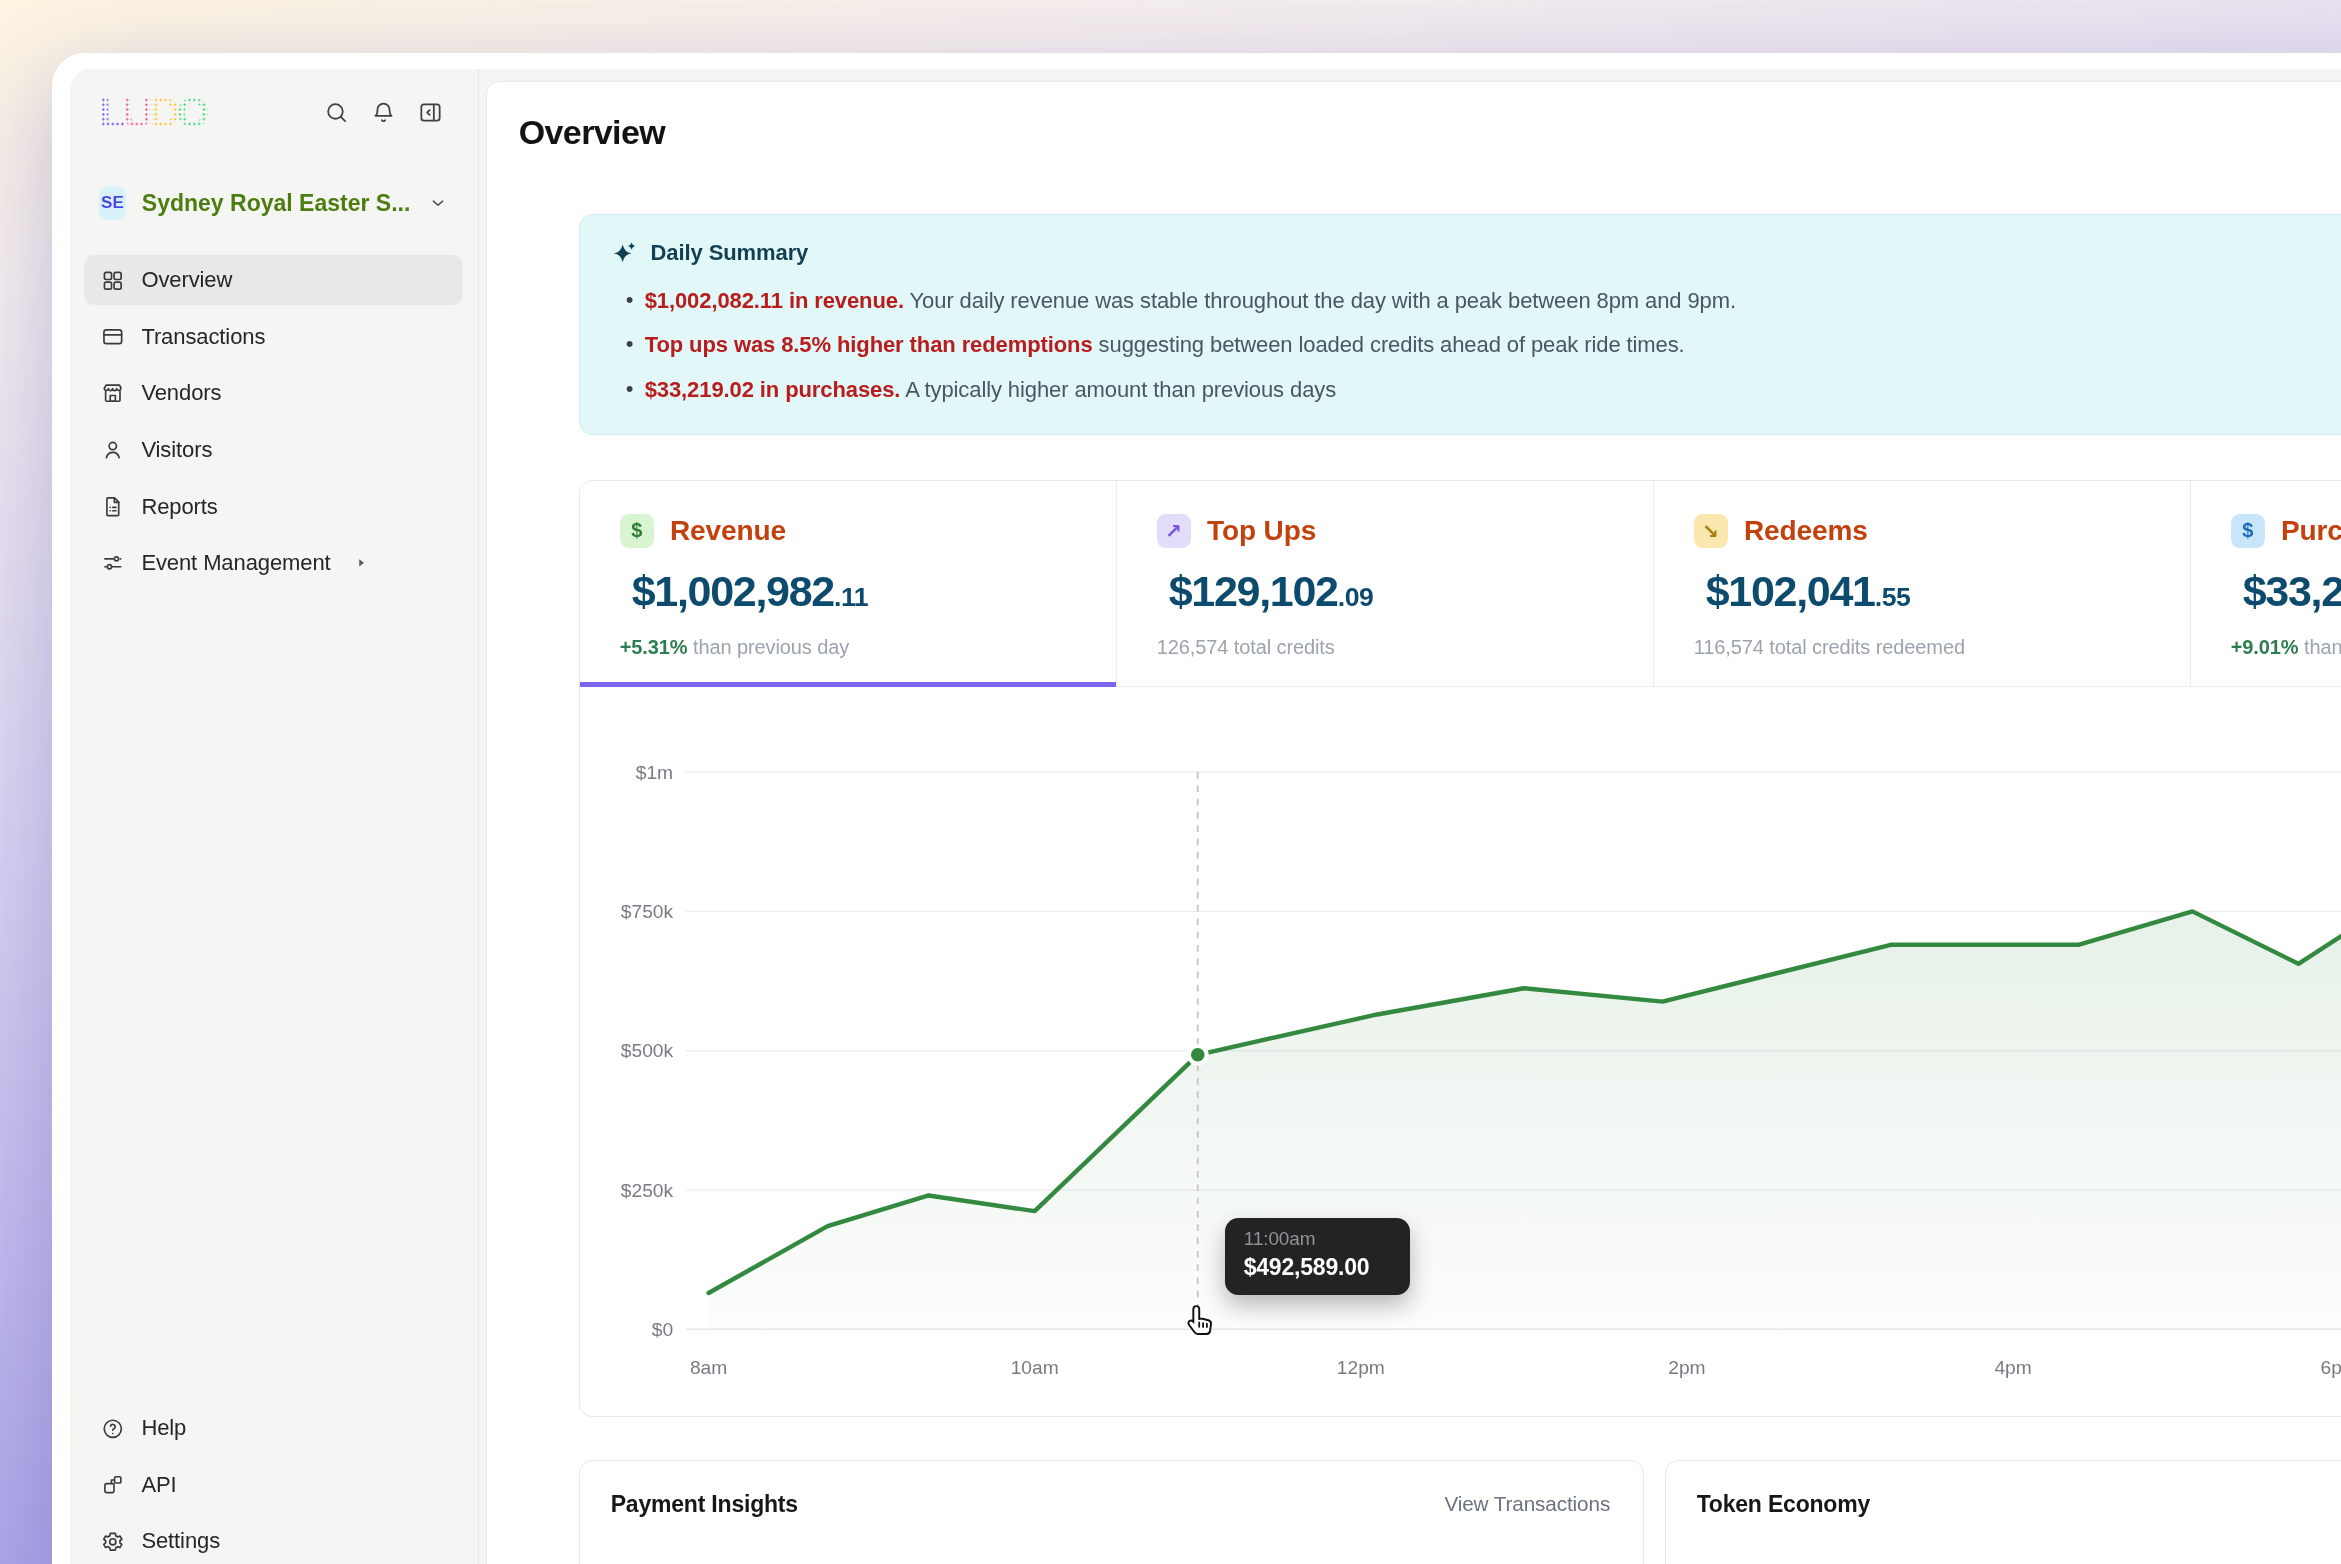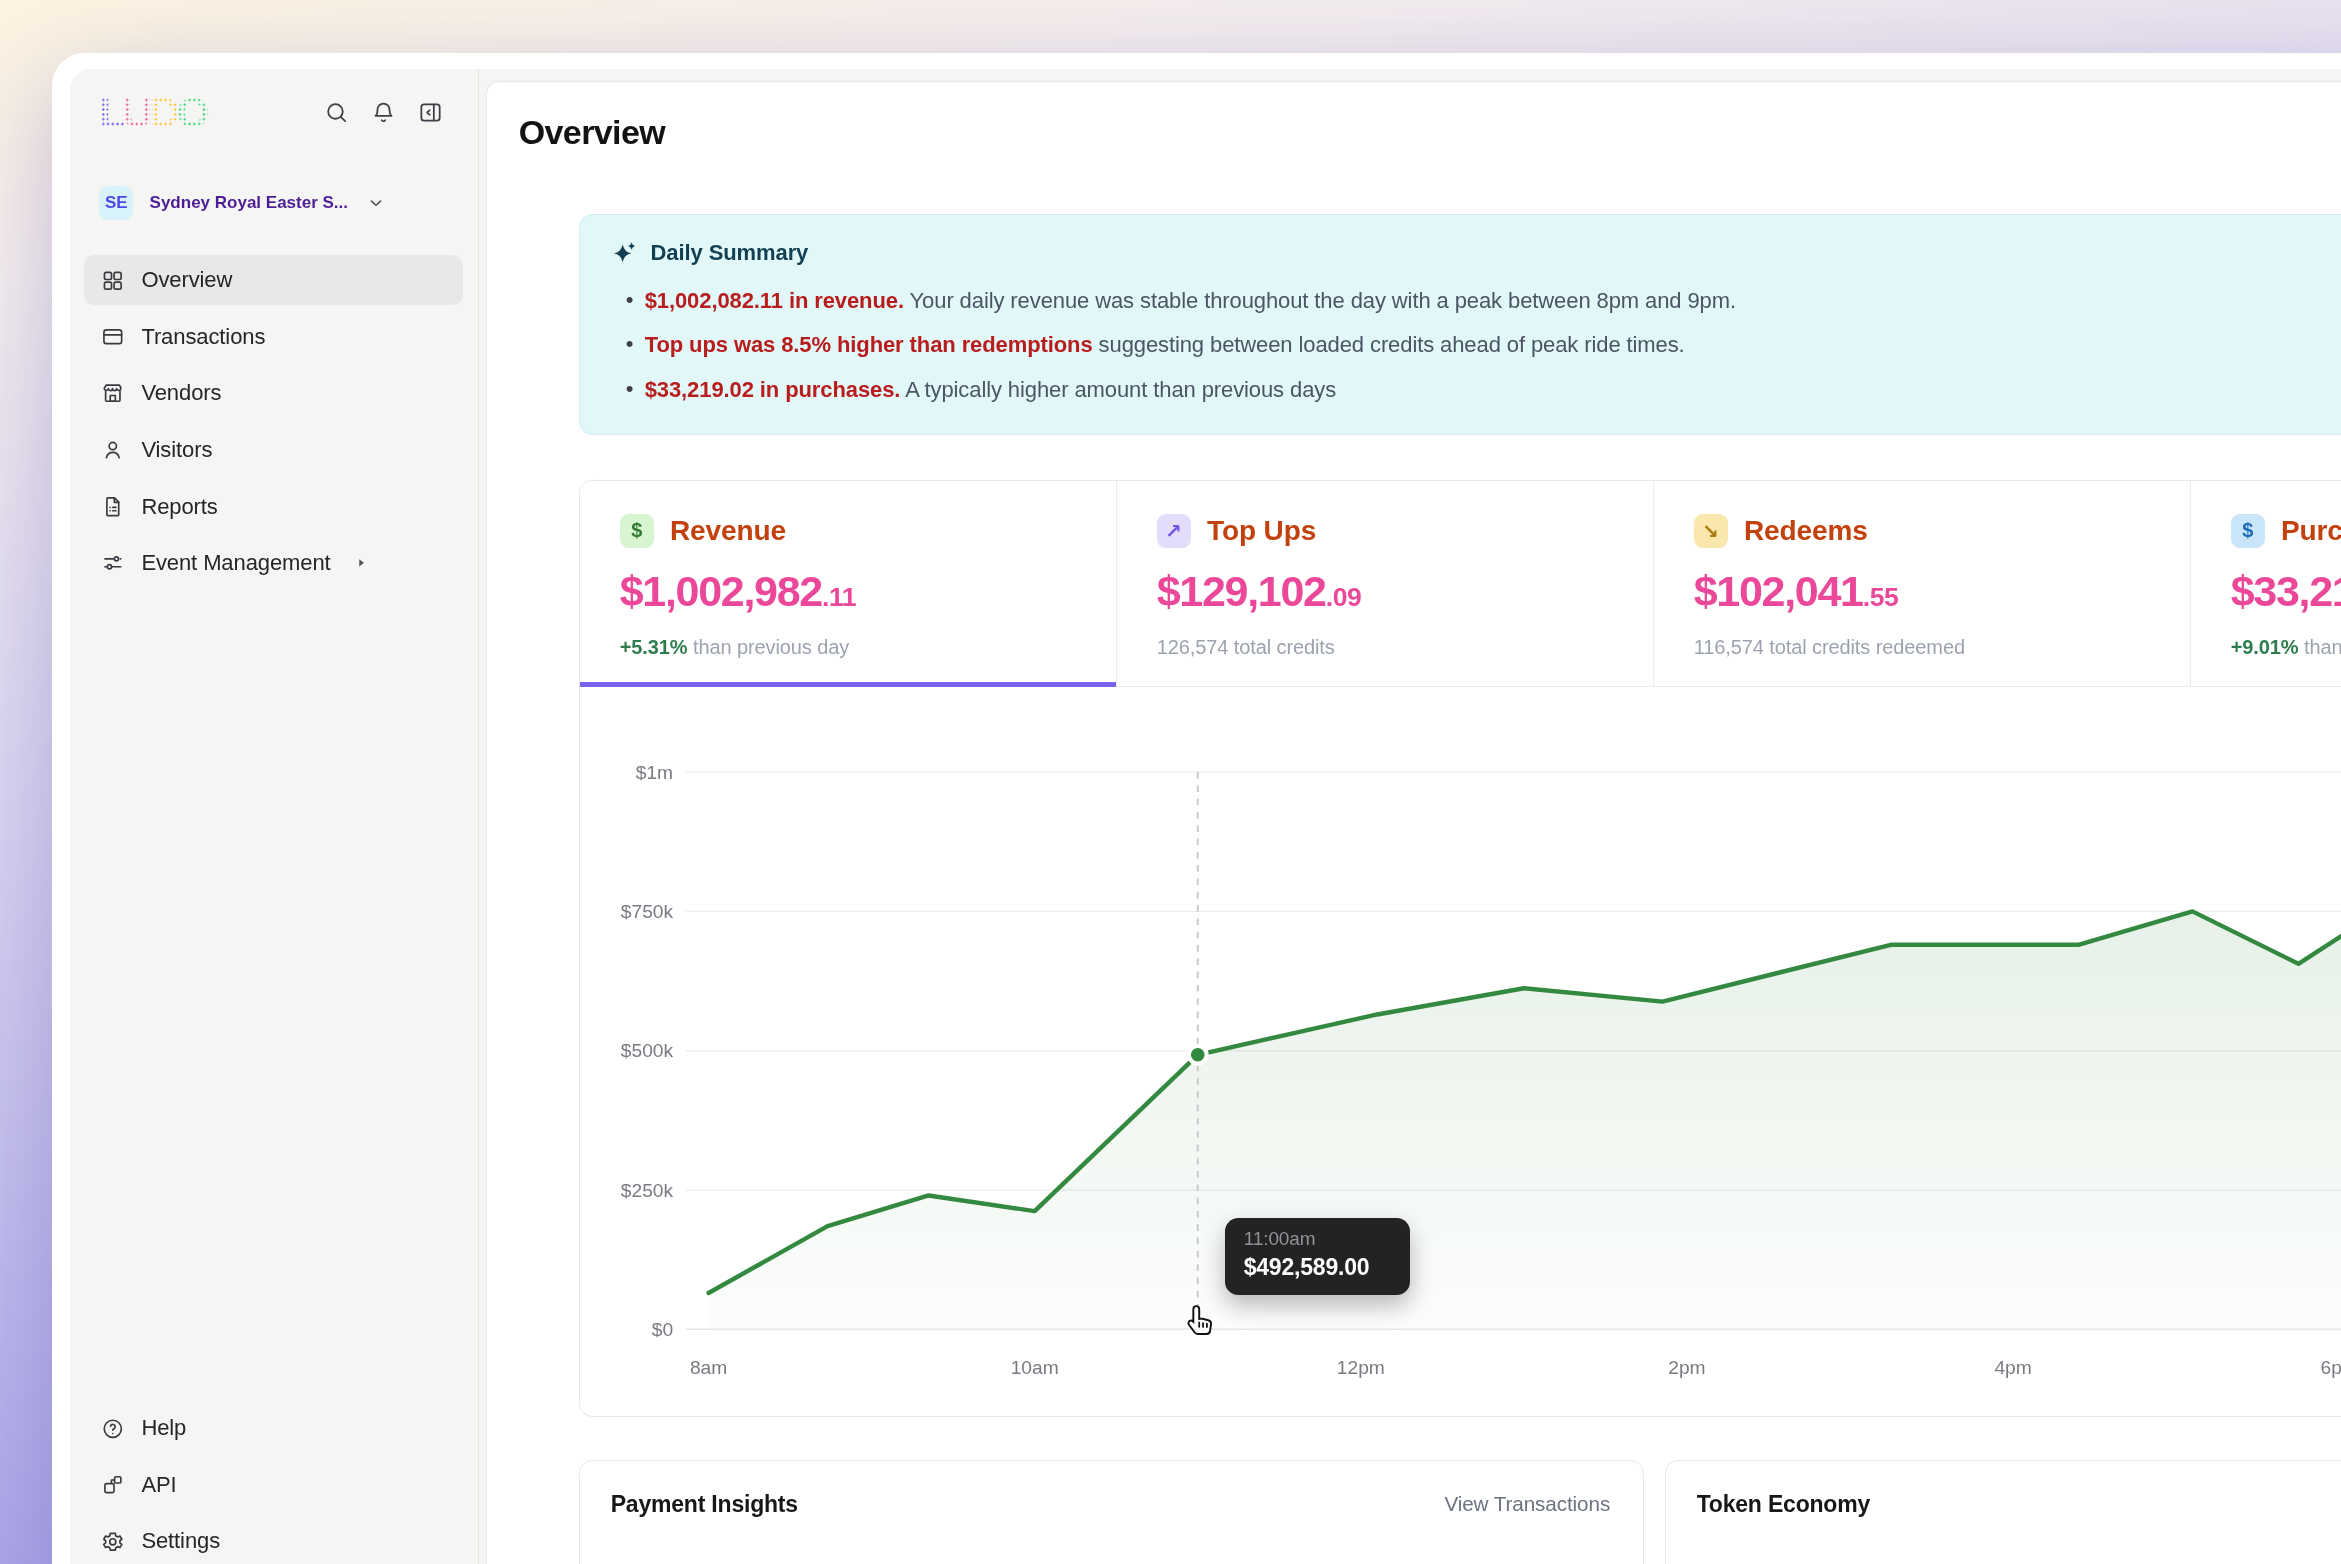--- a/index.html
+++ b/index.html
@@ -30,21 +30,21 @@
   .logo::after { content:""; position:absolute; inset:-3px;
     background-image:radial-gradient(circle,rgba(245,245,244,0) 0 1px,#f5f5f4 1.1px);
     background-size:4.8px 4.8px; }
   .hdr-icons { display:flex; align-items:center; gap:22px; color:#3f3f46; }
   .hdr-icons .hbtn { display:flex; cursor:pointer; }
 
   .org-row { position:absolute; left:0; right:0; top:108px; height:52px;
     display:flex; align-items:center; gap:16.3px; padding:0 29.6px; cursor:pointer; }
   .org-badge { width:34px; height:34px; border-radius:8.9px; background:#d7f3f9;
     color:#4f46e5; font-size:17px; font-weight:700; display:flex; align-items:center; justify-content:center; }
-  .org-name { font-size:17px; font-weight:600; color:#4c1d95; white-space:nowrap; }
+  .org-name { font-size:23px; font-weight:600; color:#4d7c0f; white-space:nowrap; }
   .org-chevron { color:#52525b; display:flex; margin-left:1.5px; }
 
   .nav { position:absolute; left:14.8px; right:14.8px; top:186px; display:flex; flex-direction:column; gap:6.6px; }
   .nav.bottom { top:1334px; }
   .nav-item { height:50px; border-radius:10.3px; display:flex; align-items:center; gap:17px;
     padding:0 16.3px; color:#26262a; cursor:pointer; }
   .nav-item.active { background:#e8e8e6; }
   .nav-item .nicon { display:flex; color:#3a3a40; }
   .nav-item .nlabel { font-size:22px; font-weight:500; letter-spacing:-0.1px; }
   .nav-item .ntrail { display:flex; color:#55555c; margin-left:4.4px; }
@@ -71,21 +71,21 @@
   .stats-card { position:absolute; left:92px; top:398px; width:1921px; height:937px;
     border:0.7px solid #e8e8ea; border-radius:13.3px; overflow:hidden; background:#fff; }
   .tabs { display:flex; height:206px; border-bottom:0.7px solid #ececee; }
   .tab { position:relative; width:537px; flex:none; border-right:0.7px solid #ececee;
     padding:32.5px 0 0 40px; cursor:pointer; background:#fff; }
   .tab.active::after { content:""; position:absolute; left:0; right:0; bottom:-0.7px; height:5.2px; }
   .tab-head { display:flex; align-items:center; gap:16.3px; }
   .tab-badge { width:34px; height:34px; border-radius:8.9px; display:flex; align-items:center;
     justify-content:center; font-size:20px; font-weight:700; }
   .tab-label { font-size:28px; font-weight:600; color:#c2410c; letter-spacing:-0.1px; }
-  .tab-value { margin-top:19px; font-size:43px; font-weight:700; color:#ec4899; letter-spacing:-1.3px; }
+  .tab-value { margin-top:19px; font-size:43px; font-weight:700; color:#0c4a6e; letter-spacing:-1.3px;margin-left:12px; }
   .tab-value .cents { font-size:26.6px; letter-spacing:-0.4px; }
   .tab-sub { margin-top:20.7px; font-size:20px; color:#9ca3af; letter-spacing:-0.1px; }
   .tab-sub .hl { font-weight:700; }
 
   .chart-wrap { position:absolute; left:0; top:206px; width:1921px; height:731px; }
   .chart-tooltip { position:absolute; left:645px; top:531px; width:185px; height:77px;
     background:#232323; border-radius:13.3px; padding:10.3px 0 0 19px;
     box-shadow:0 10.3px 25px rgba(0,0,0,.28); z-index:3; }
   .tt-time { font-size:19px; color:#8f9399; letter-spacing:-0.1px; }
   .tt-value { font-size:23px; color:#ffffff; font-weight:700; margin-top:3.7px; letter-spacing:-0.2px; }

